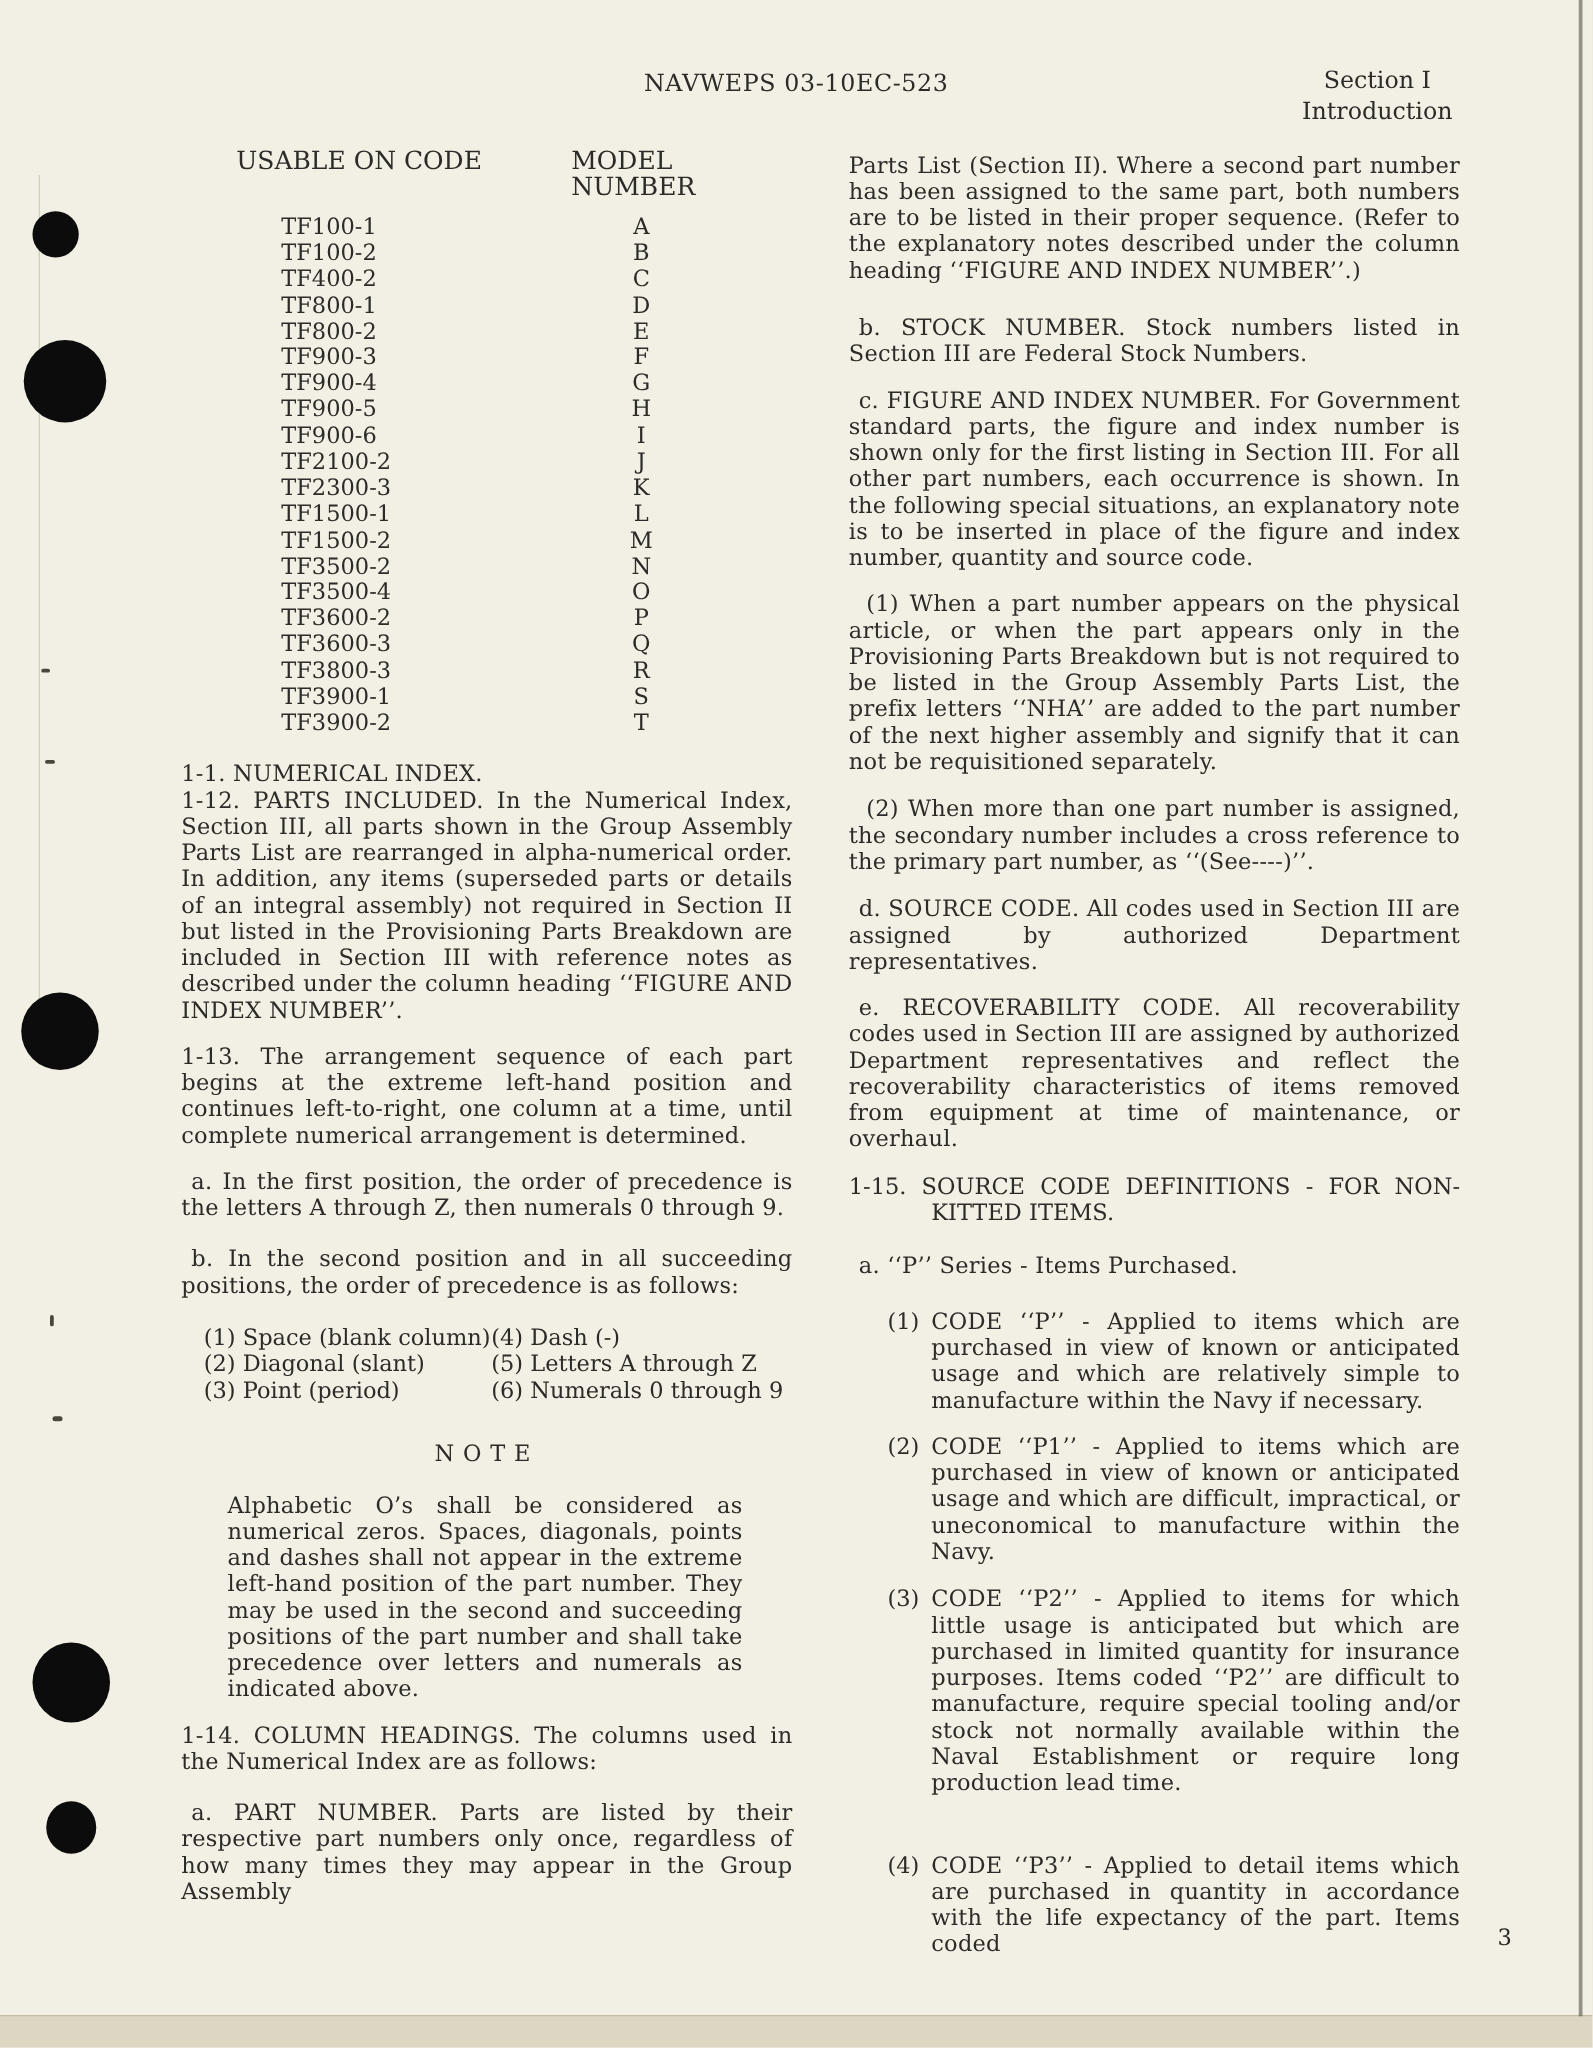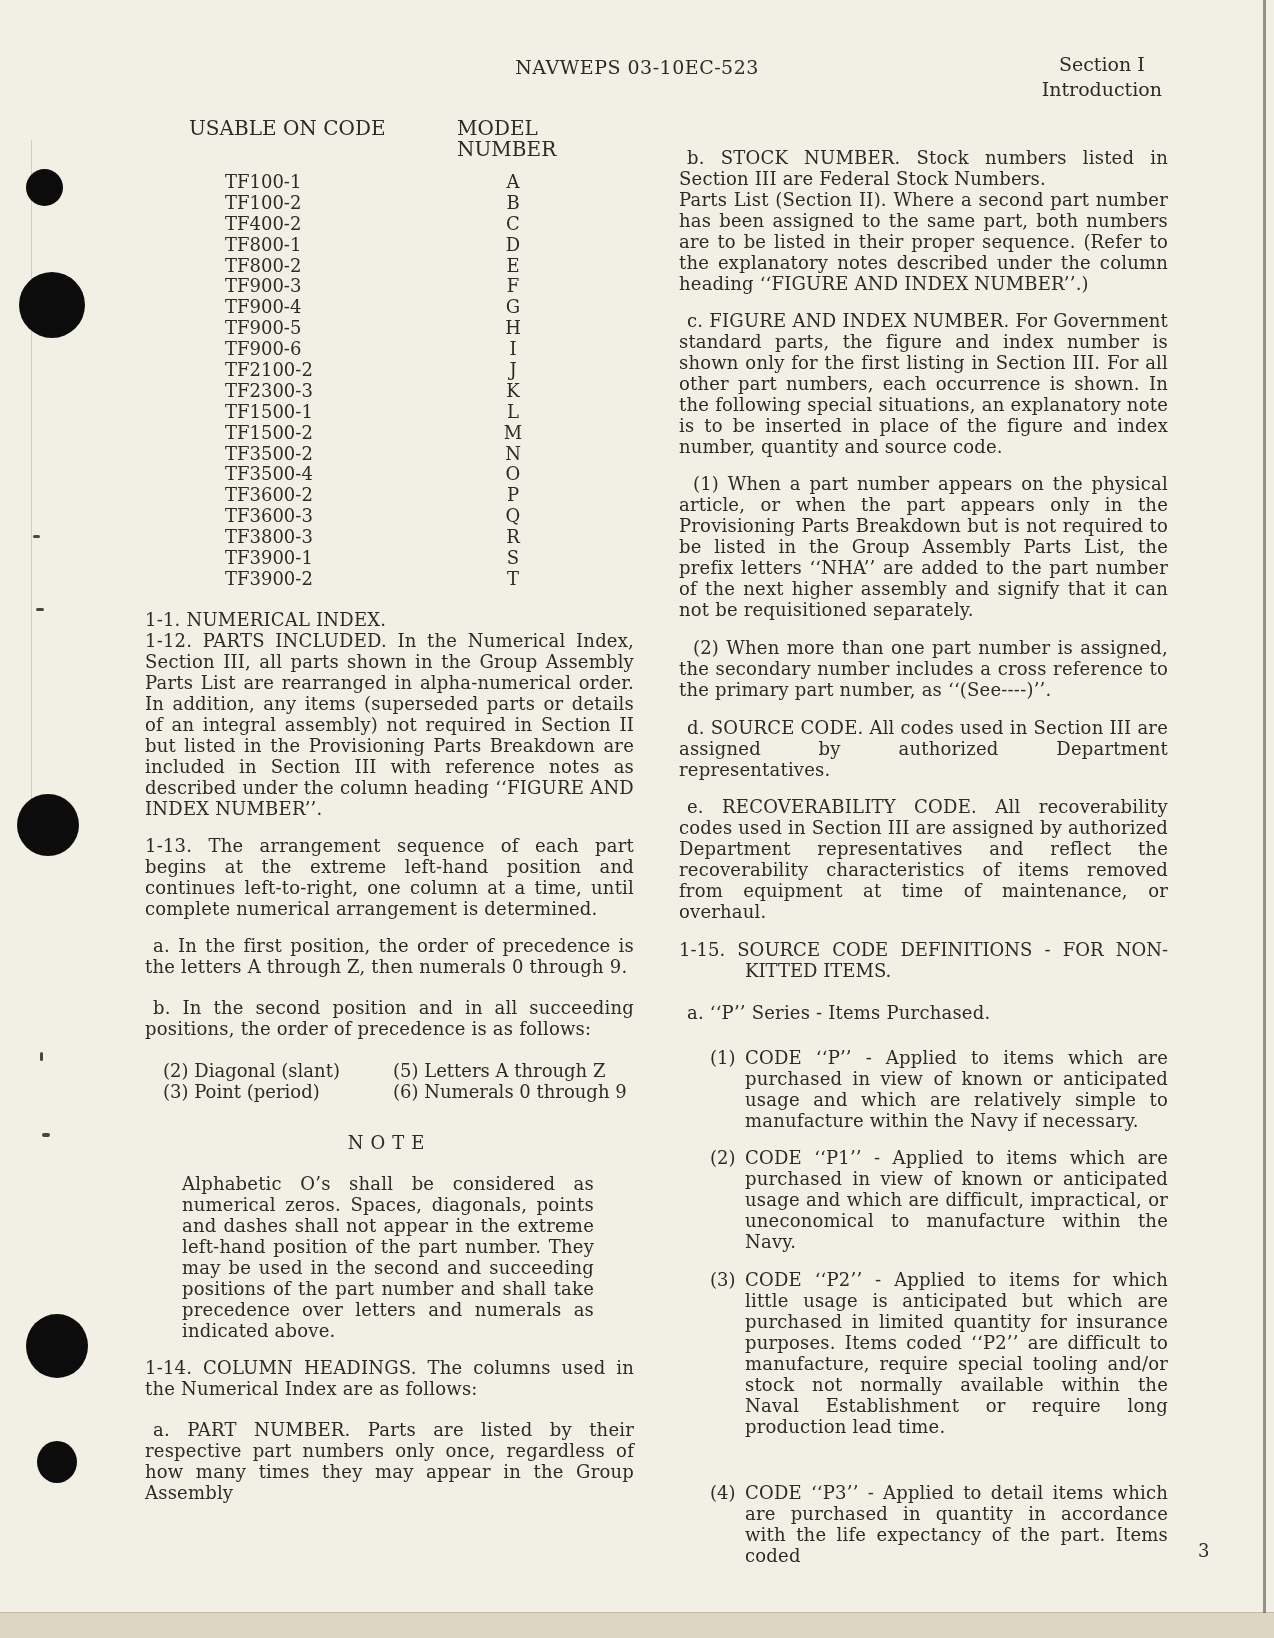--- a/index.html
+++ b/index.html
@@ -205,37 +205,41 @@
   </div>
 
   <div class="col col-left-text">
     <div class="para h-1-11">1-1.  NUMERICAL INDEX.</div>
     <div class="para p-1-12">1-12.  PARTS INCLUDED.  In the Numerical Index, Section III, all parts shown in the Group Assembly Parts List are rearranged in alpha-numerical order. In addition, any items (superseded parts or details of an integral assembly) not required in Section II but listed in the Provisioning Parts Breakdown are included in Section III with reference notes as described under the column heading ‘‘FIGURE AND INDEX NUMBER’’.</div>
     <div class="para p-1-13">1-13.  The arrangement sequence of each part begins at the extreme left-hand position and continues left-to-right, one column at a time, until complete numerical arrangement is determined.</div>
     <div class="para p-a indent8">a.  In the first position, the order of precedence is the letters A through Z, then numerals 0 through 9.</div>
     <div class="para p-b indent8">b.  In the second position and in all succeeding positions, the order of precedence is as follows:</div>
     <div class="prec-list" id="prec-list">
         <div class="prec-row">
+          <span class="pl">(1) Space (blank column)</span>
+          <span class="pr">(4) Dash (-)</span>
+        </div>
+        <div class="prec-row">
           <span class="pl">(2) Diagonal (slant)</span>
           <span class="pr">(5) Letters A through Z</span>
         </div>
         <div class="prec-row">
           <span class="pl">(3) Point (period)</span>
           <span class="pr">(6) Numerals 0 through 9</span>
         </div>
       </div>
     <div class="note-label">NOTE</div>
     <div class="para note-body">Alphabetic O’s shall be considered as numerical zeros. Spaces, diagonals, points and dashes shall not appear in the extreme left-hand position of the part number. They may be used in the second and succeeding positions of the part number and shall take precedence over letters and numerals as indicated above.</div>
     <div class="para p-1-14">1-14.  COLUMN HEADINGS.  The columns used in the Numerical Index are as follows:</div>
     <div class="para p-part-number indent8">a.  PART NUMBER.  Parts are listed by their respective part numbers only once, regardless of how many times they may appear in the Group Assembly</div>
   </div>
 
   <div class="col col-right">
+    <div class="para p-cont">Parts List (Section II).  Where a second part number has been assigned to the same part, both numbers are to be listed in their proper sequence. (Refer to the explanatory notes described under the column heading ‘‘FIGURE AND INDEX NUMBER’’.)</div>
     <div class="para p-stock indent8">b.  STOCK NUMBER.  Stock numbers listed in Section III are Federal Stock Numbers.</div>
-    <div class="para p-cont">Parts List (Section II).  Where a second part number has been assigned to the same part, both numbers are to be listed in their proper sequence. (Refer to the explanatory notes described under the column heading ‘‘FIGURE AND INDEX NUMBER’’.)</div>
     <div class="para p-figure indent8">c.  FIGURE AND INDEX NUMBER.  For Government standard parts, the figure and index number is shown only for the first listing in Section III.  For all other part numbers, each occurrence is shown.  In the following special situations, an explanatory note is to be inserted in place of the figure and index number, quantity and source code.</div>
     <div class="para p-n1 indent14">(1)  When a part number appears on the physical article, or when the part appears only in the Provisioning Parts Breakdown but is not required to be listed in the Group Assembly Parts List, the prefix letters ‘‘NHA’’ are added to the part number of the next higher assembly and signify that it can not be requisitioned separately.</div>
     <div class="para p-n2 indent14">(2)  When more than one part number is assigned, the secondary number includes a cross reference to the primary part number, as ‘‘(See----)’’.</div>
     <div class="para p-source indent8">d.  SOURCE CODE.  All codes used in Section III are assigned by authorized Department representatives.</div>
     <div class="para p-recover indent8">e.  RECOVERABILITY CODE.  All recoverability codes used in Section III are assigned by authorized Department representatives and reflect the recoverability characteristics of items removed from equipment at time of maintenance, or overhaul.</div>
     <div class="h-1-15">
       <span class="l1">1-15.  SOURCE  CODE  DEFINITIONS - FOR NON-</span>
       <span class="l2">KITTED ITEMS.</span>
     </div>
     <div class="para p-series indent8">a.  ‘‘P’’ Series - Items Purchased.</div>

